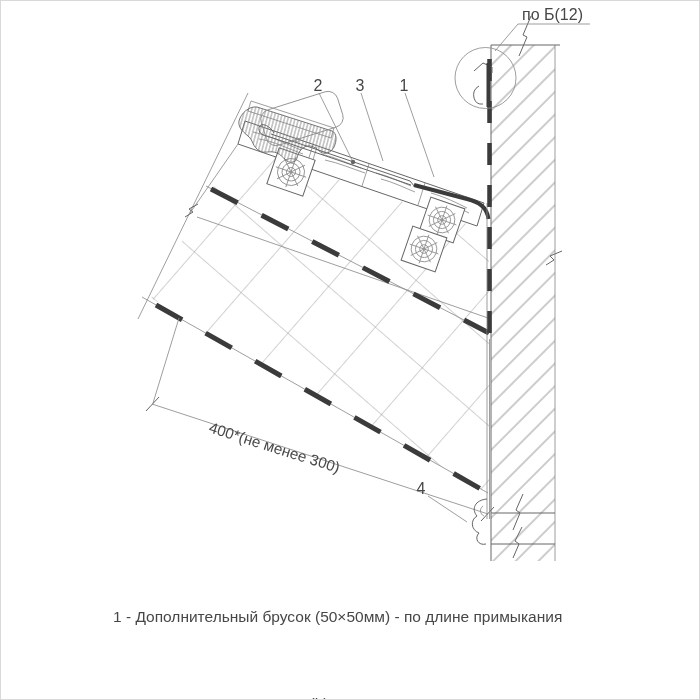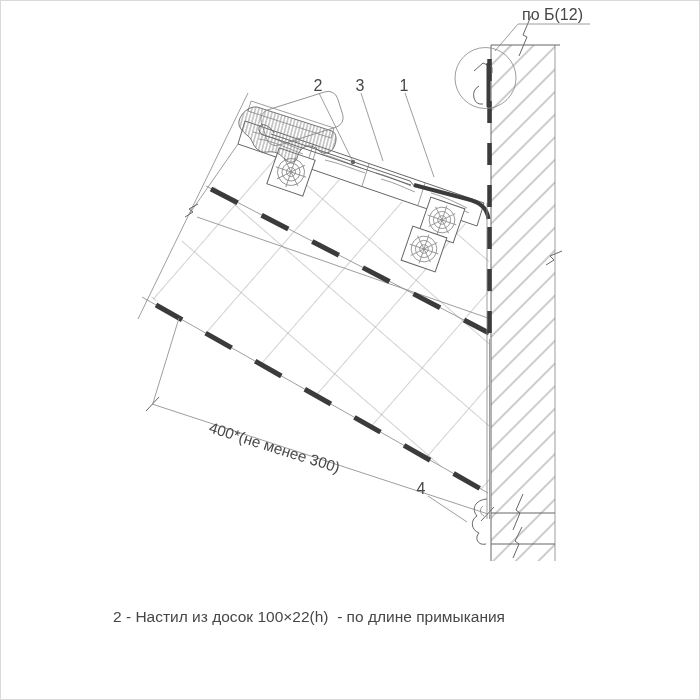--- a/index.html
+++ b/index.html
@@ -148,19 +148,20 @@
     <text x="420" y="493" text-anchor="middle" class="t t16">4</text>
   </g>
 
   <g>
     <path class="ln" stroke-width="1.4" d="M486,498 C474,499 470,508 476,515 C469,519 470,529 478,532 C473,537 477,545 485,543"></path>
     <path class="ln-thin" d="M482,505 C478,508 479,513 483,515"></path>
   </g>
 </svg>
 
 <div class="legend">
+  <div class="item">1 - Дополнительный брусок (50×50мм) - по длине примыкания</div>
   <div class="item">2 - Настил из досок 100×22(h)  - по длине примыкания</div>
   
   
   
 </div>
 
 </div>
 
 </body></html>

